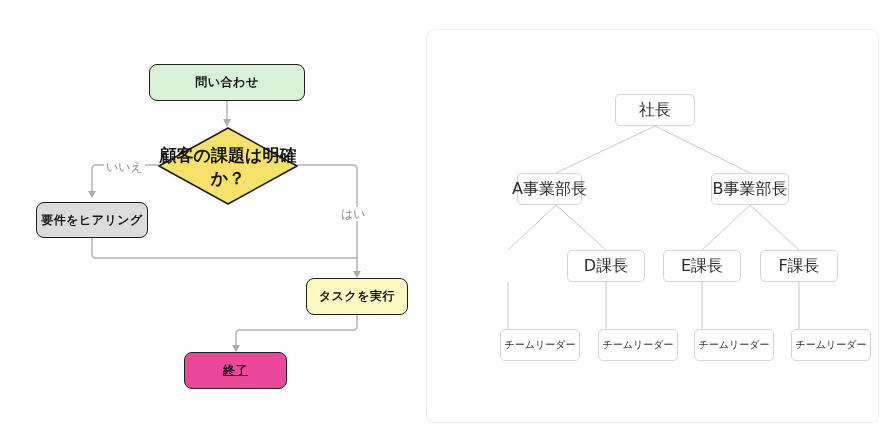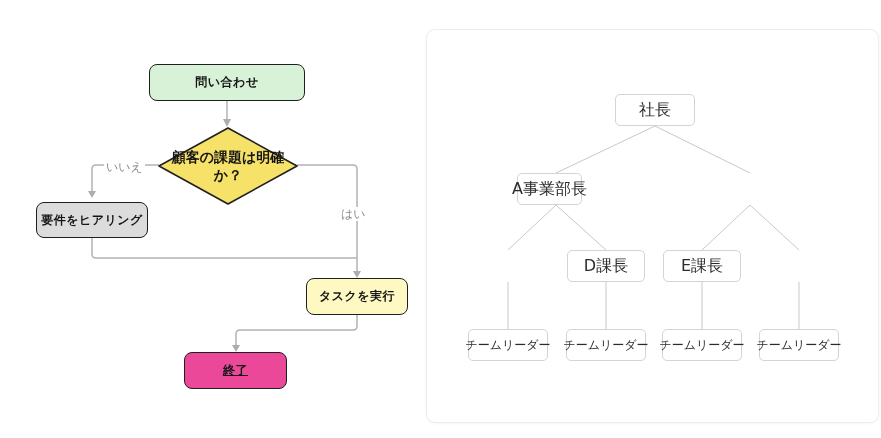--- a/index.html
+++ b/index.html
@@ -17,21 +17,21 @@
     position: absolute;
     border: 1.6px solid #1f1f1f;
     border-radius: 8px;
     display: flex; align-items: center; justify-content: center;
     font-size: 12px; font-weight: bold; color: #151515;
     letter-spacing: 0.5px;
   }
   .diamond-label {
     position: absolute;
     display: flex; align-items: center; justify-content: center;
-    font-size: 14px; font-weight: bold; color: #151515;
+    font-size: 17px; font-weight: bold; color: #151515;
     text-align: center;
   }
   .edge-label {
     position: absolute;
     background: #ffffff;
     font-size: 12px; color: #8a8a8a;
     display: flex; align-items: center; justify-content: center;
     padding: 1px 2px; line-height: 1;
   }
 
@@ -46,21 +46,21 @@
   .org-lines { position: absolute; left: 0; top: 0; width: 453px; height: 394px; }
   .org-node {
     position: absolute;
     background: #ffffff;
     border: 1px solid #d4d4d4;
     border-radius: 5px;
     display: flex; align-items: center; justify-content: center;
     font-size: 16px; color: #2b2b2b;
     white-space: nowrap;
   }
-  .org-node.leader { font-size: 12px; }
+  .org-node.leader { font-size: 10px; margin-left: 32px; }
 </style>
 </head>
 <body>
 
 <div class="stage">
 
   <div class="flowchart">
 
     <svg class="fc-lines" viewBox="0 0 440 438" xmlns="http://www.w3.org/2000/svg">
 
@@ -108,26 +108,28 @@
       <line x1="81" y1="252" x2="81" y2="299" stroke="#c8c8c8" stroke-width="1"></line>
       <line x1="179" y1="252" x2="179" y2="299" stroke="#c8c8c8" stroke-width="1"></line>
       <line x1="275" y1="252" x2="275" y2="299" stroke="#c8c8c8" stroke-width="1"></line>
       <line x1="372" y1="252" x2="372" y2="299" stroke="#c8c8c8" stroke-width="1"></line>
     </svg>
 
     <div class="org-node" style="left:188px; top:64px; width:80px; height:32px;">社長</div>
 
     <div class="org-node" style="left:90px; top:143px; width:65px; height:32px;">A事業部長</div>
 
+    <div class="org-node" style="left:284px; top:143px; width:78px; height:32px;">B事業部長</div>
 
 
     <div class="org-node" style="left:140px; top:220px; width:78px; height:32px;">D課長</div>
 
     <div class="org-node" style="left:236px; top:220px; width:78px; height:32px;">E課長</div>
 
+    <div class="org-node" style="left:333px; top:220px; width:78px; height:32px;">F課長</div>
 
     <div class="org-node leader" style="left:41px; top:299px; width:80px; height:32px;">チームリーダー</div>
 
     <div class="org-node leader" style="left:139px; top:299px; width:80px; height:32px;">チームリーダー</div>
 
     <div class="org-node leader" style="left:235px; top:299px; width:80px; height:32px;">チームリーダー</div>
 
     <div class="org-node leader" style="left:332px; top:299px; width:80px; height:32px;">チームリーダー</div>
   </div>
 

